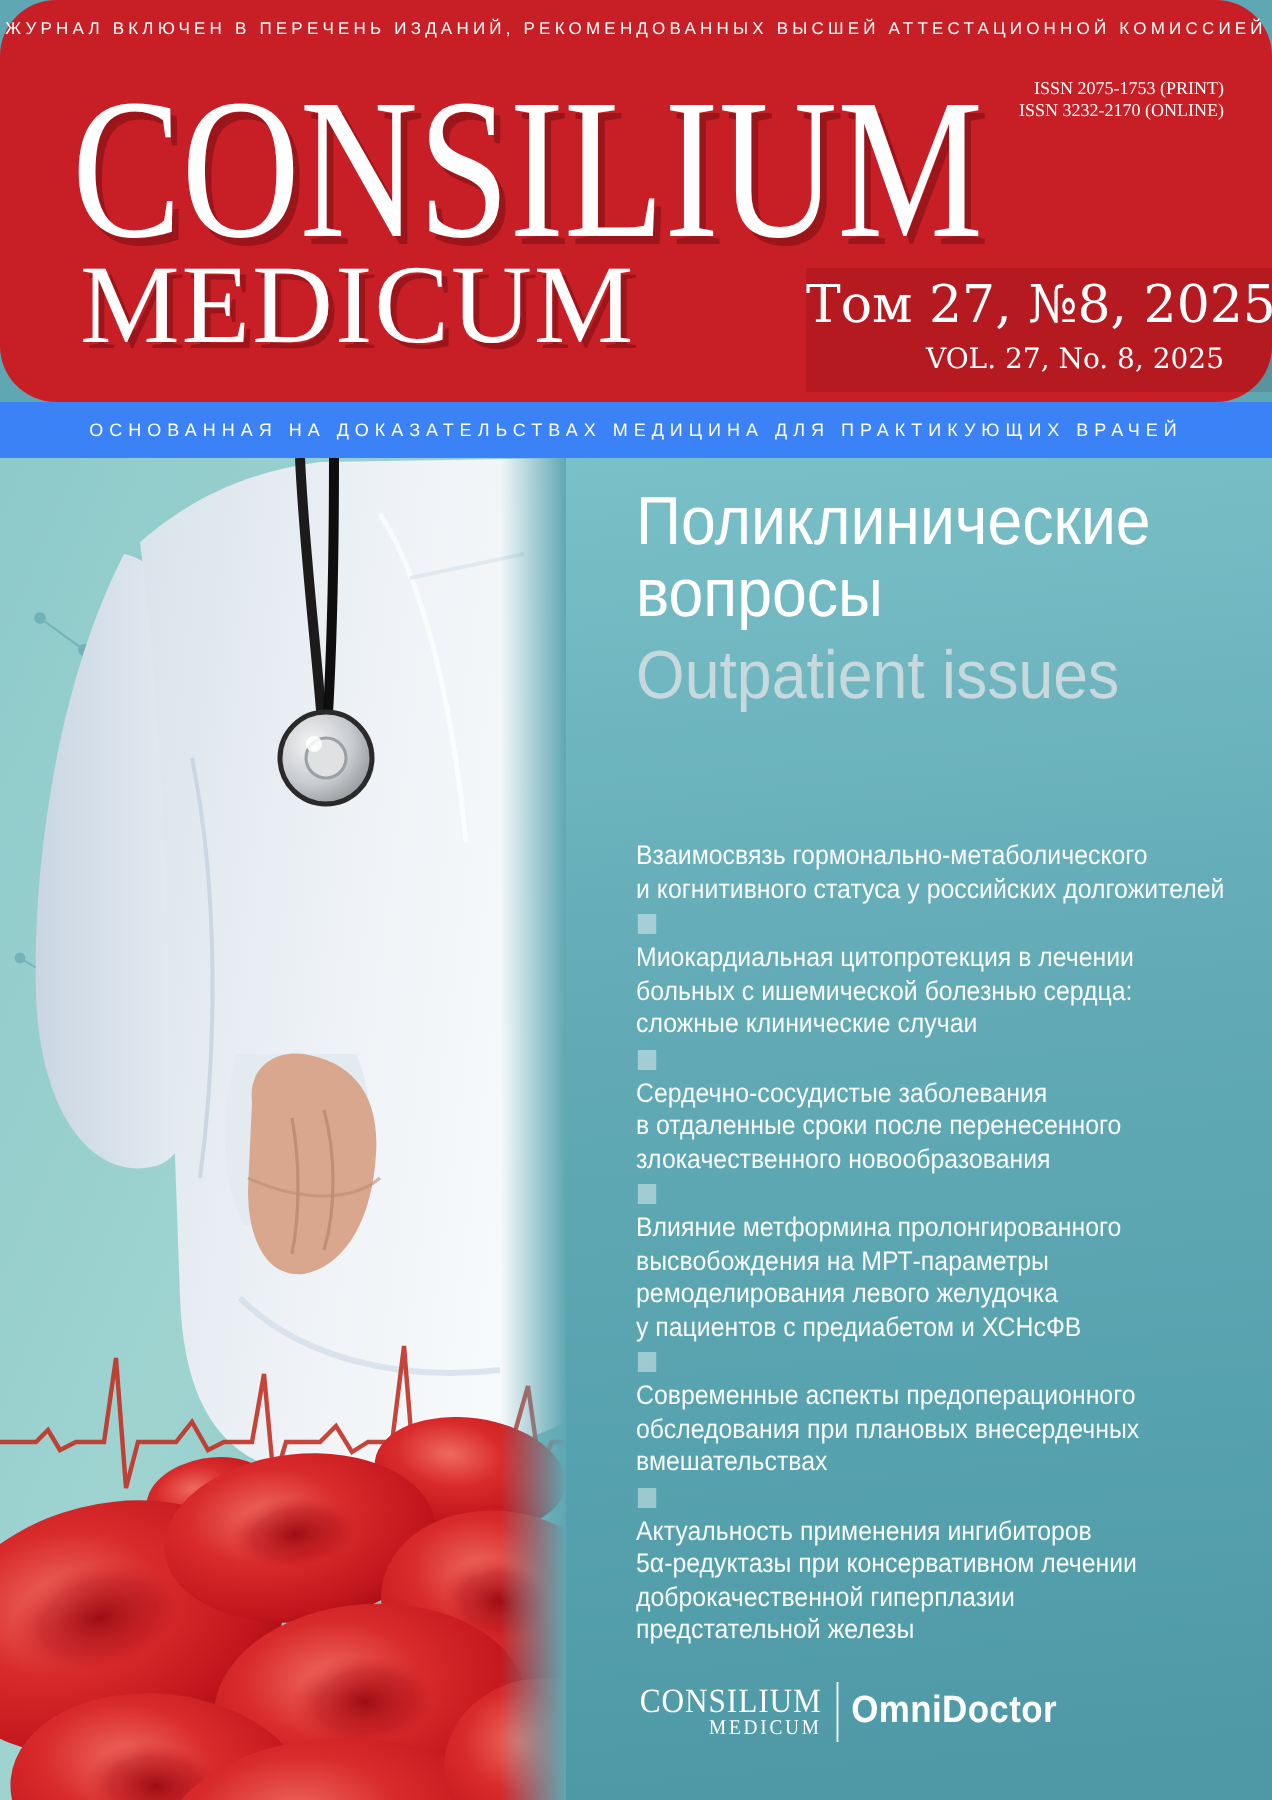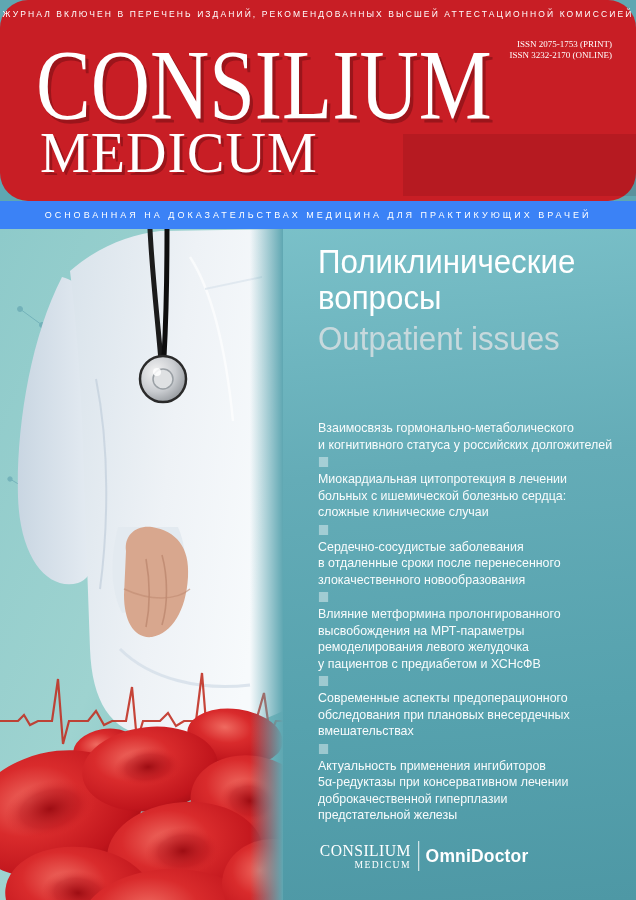--- a/index.html
+++ b/index.html
@@ -55,20 +55,22 @@
 
   <div class="header">
     <div class="vak">ЖУРНАЛ ВКЛЮЧЕН В ПЕРЕЧЕНЬ ИЗДАНИЙ, РЕКОМЕНДОВАННЫХ ВЫСШЕЙ АТТЕСТАЦИОННОЙ КОМИССИЕЙ</div>
     <div class="issn">
       <div>ISSN 2075-1753 (PRINT)</div>
       <div>ISSN 3232-2170 (ONLINE)</div>
     </div>
     <div class="logo1">CONSILIUM</div>
     <div class="logo2">MEDICUM</div>
     <div class="volbox">
+      <div class="vol-ru">Том 27, №8, 2025</div>
+      <div class="vol-en">VOL. 27, No. 8, 2025</div>
     </div>
   </div>
 
   <div class="tagline">ОСНОВАННАЯ НА ДОКАЗАТЕЛЬСТВАХ МЕДИЦИНА ДЛЯ ПРАКТИКУЮЩИХ ВРАЧЕЙ</div>
 
   <div class="main">
 
     <svg class="photo" viewBox="0 0 283 671" width="283" height="671">
       <defs>
         <linearGradient id="phbg" x1="0" y1="0" x2="1" y2="1">

